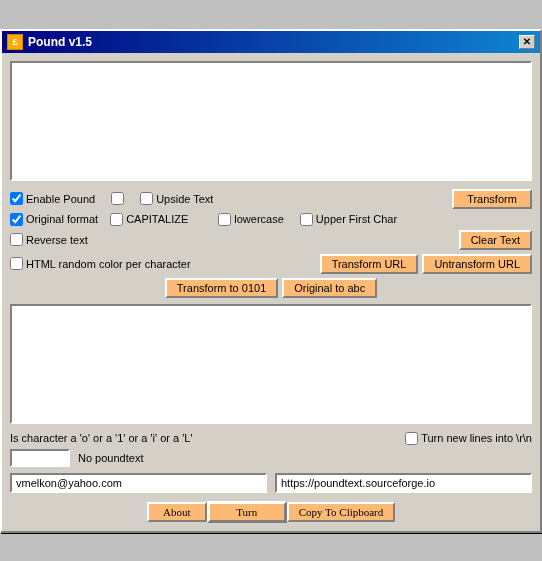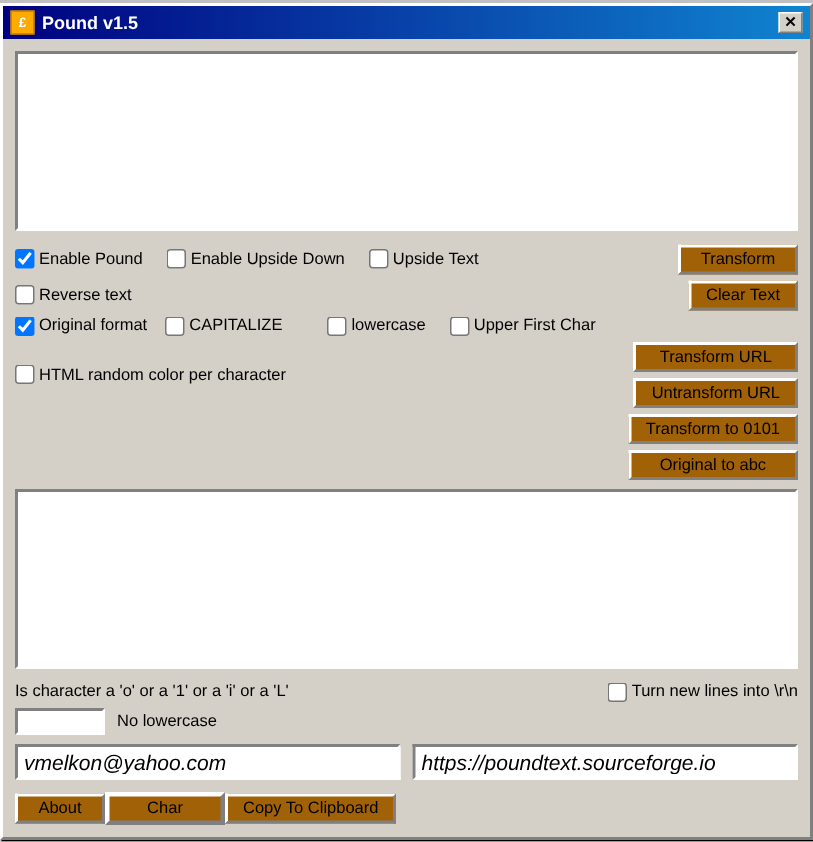--- a/index.html
+++ b/index.html
@@ -95,39 +95,38 @@
       cursor: pointer;
     }
 
     .checkbox-label input[type="checkbox"] {
       margin: 0;
       width: 13px;
       height: 13px;
     }
 
     .btn {
-      background: #a16207;
+      background: #fdba74;
       border: 2px solid;
       border-color: #ffffff #808080 #808080 #ffffff;
       padding: 2px 10px;
       font-family: inherit;
       font-size: 11px;
       cursor: pointer;
       min-width: 60px;
       text-align: center;
     }
 
     .btn-transform {
       min-width: 80px;
     }
 
     .button-group {
       display: flex;
       gap: 4px;
-      flex-direction: column;
     }
 
     .bottom-textarea-box {
       width: 100%;
       height: 120px;
       background: white;
       border: 2px solid;
       border-color: #808080 #ffffff #ffffff #808080;
       margin-bottom: 6px;
       resize: none;
@@ -170,29 +169,29 @@
       gap: 8px;
       margin-bottom: 8px;
     }
 
     .url-input {
       flex: 1;
       border: 2px solid;
       border-color: #808080 #ffffff #ffffff #808080;
       padding: 2px 4px;
       font-family: inherit;
-      font-size: 14px;
-      font-style: italic;
+      font-size: 11px;
     }
 
     .bottom-buttons {
       display: flex;
-      justify-content: flex-start;
+      justify-content: center;
       align-items: center;
       margin-top: 4px;
+      font-family: Liberation Serif, serif;
     }
 
     .btn-close {
       min-width: 80px;
       border: 3px solid;
       border-color: #ffffff #808080 #808080 #ffffff;
     }
 
     .row {
       display: flex;
@@ -233,79 +232,78 @@
 
     
     <div class="row">
       <label class="checkbox-label">
         <input type="checkbox" checked="" style="">
         <span>Enable Pound</span>
       </label>
       <span style="width:16px"></span>
       <label class="checkbox-label">
         <input type="checkbox" style="">
-        <span>Enable Upside Down</span>
       </label>
       <span style="width:16px"></span>
       <label class="checkbox-label">
         <input type="checkbox" style="">
         <span>Upside Text</span>
       </label>
       <div class="spacer"></div>
       <button class="btn btn-transform">Transform</button>
     </div>
 
     
     <div class="row">
       <label class="checkbox-label">
+        <input type="checkbox" checked="" style="">
+        <span>Original format</span>
+      </label>
+      <span style="width:12px"></span>
+      <label class="checkbox-label">
+        <input type="checkbox" style="">
+        <span>CAPITALIZE</span>
+      </label>
+      <span style="width:30px"></span>
+      <label class="checkbox-label">
+        <input type="checkbox" style="">
+        <span>lowercase</span>
+      </label>
+      <span style="width:16px"></span>
+      <label class="checkbox-label">
+        <input type="checkbox" style="">
+        <span>Upper First Char</span>
+      </label>
+    </div>
+
+    
+    <div class="row">
+      <label class="checkbox-label">
         <input type="checkbox" style="">
         <span>Reverse text</span>
       </label>
       <div class="spacer"></div>
       <button class="btn">Clear Text</button>
-    </div>
-
-    
-    <div class="row">
-      <label class="checkbox-label">
-        <input type="checkbox" checked="" style="">
-        <span>Original format</span>
-      </label>
-      <span style="width:12px"></span>
-      <label class="checkbox-label">
-        <input type="checkbox" style="">
-        <span>CAPITALIZE</span>
-      </label>
-      <span style="width:30px"></span>
-      <label class="checkbox-label">
-        <input type="checkbox" style="">
-        <span>lowercase</span>
-      </label>
-      <span style="width:16px"></span>
-      <label class="checkbox-label">
-        <input type="checkbox" style="">
-        <span>Upper First Char</span>
-      </label>
     </div>
 
     
     <div class="row">
       <label class="checkbox-label">
         <input type="checkbox" style="">
         <span>HTML random color per character</span>
       </label>
       <div class="spacer"></div>
       <div class="button-group">
         <button class="btn">Transform URL</button>
         <button class="btn">Untransform URL</button>
       </div>
     </div>
 
     
-    <div class="row row-right" style="margin-bottom:6px;">
+    <div class="row row-right" style="margin-bottom:6px;justify-content:center;">
       <div class="button-group">
         <button class="btn">Transform to 0101</button>
         <button class="btn">Original to abc</button>
       </div>
     </div>
 
     
     <textarea class="bottom-textarea-box" spellcheck="false" style=""></textarea>
 
     
@@ -318,30 +316,30 @@
           <input type="checkbox" style="">
           <span>Turn new lines into \r\n</span>
         </label>
       </div>
     </div>
 
     
     <div class="row" style="margin-bottom:6px;">
       <input type="text" class="char-input" style="">
       <span style="width:8px;"></span>
-      <span class="no-char-text">No lowercase</span>
+      <span class="no-char-text">No poundtext</span>
     </div>
 
     
     <div class="url-row">
       <input type="text" class="url-input" value="vmelkon@yahoo.com" style="">
       <input type="text" class="url-input" value="https://poundtext.sourceforge.io" style="">
     </div>
 
     
     <div class="bottom-buttons">
       <button class="btn">About</button>
-      <button class="btn btn-close">Char</button>
+      <button class="btn btn-close">Turn</button>
       <button class="btn">Copy To Clipboard</button>
     </div>
 
   </div>
 </div>
 
 </body></html>

